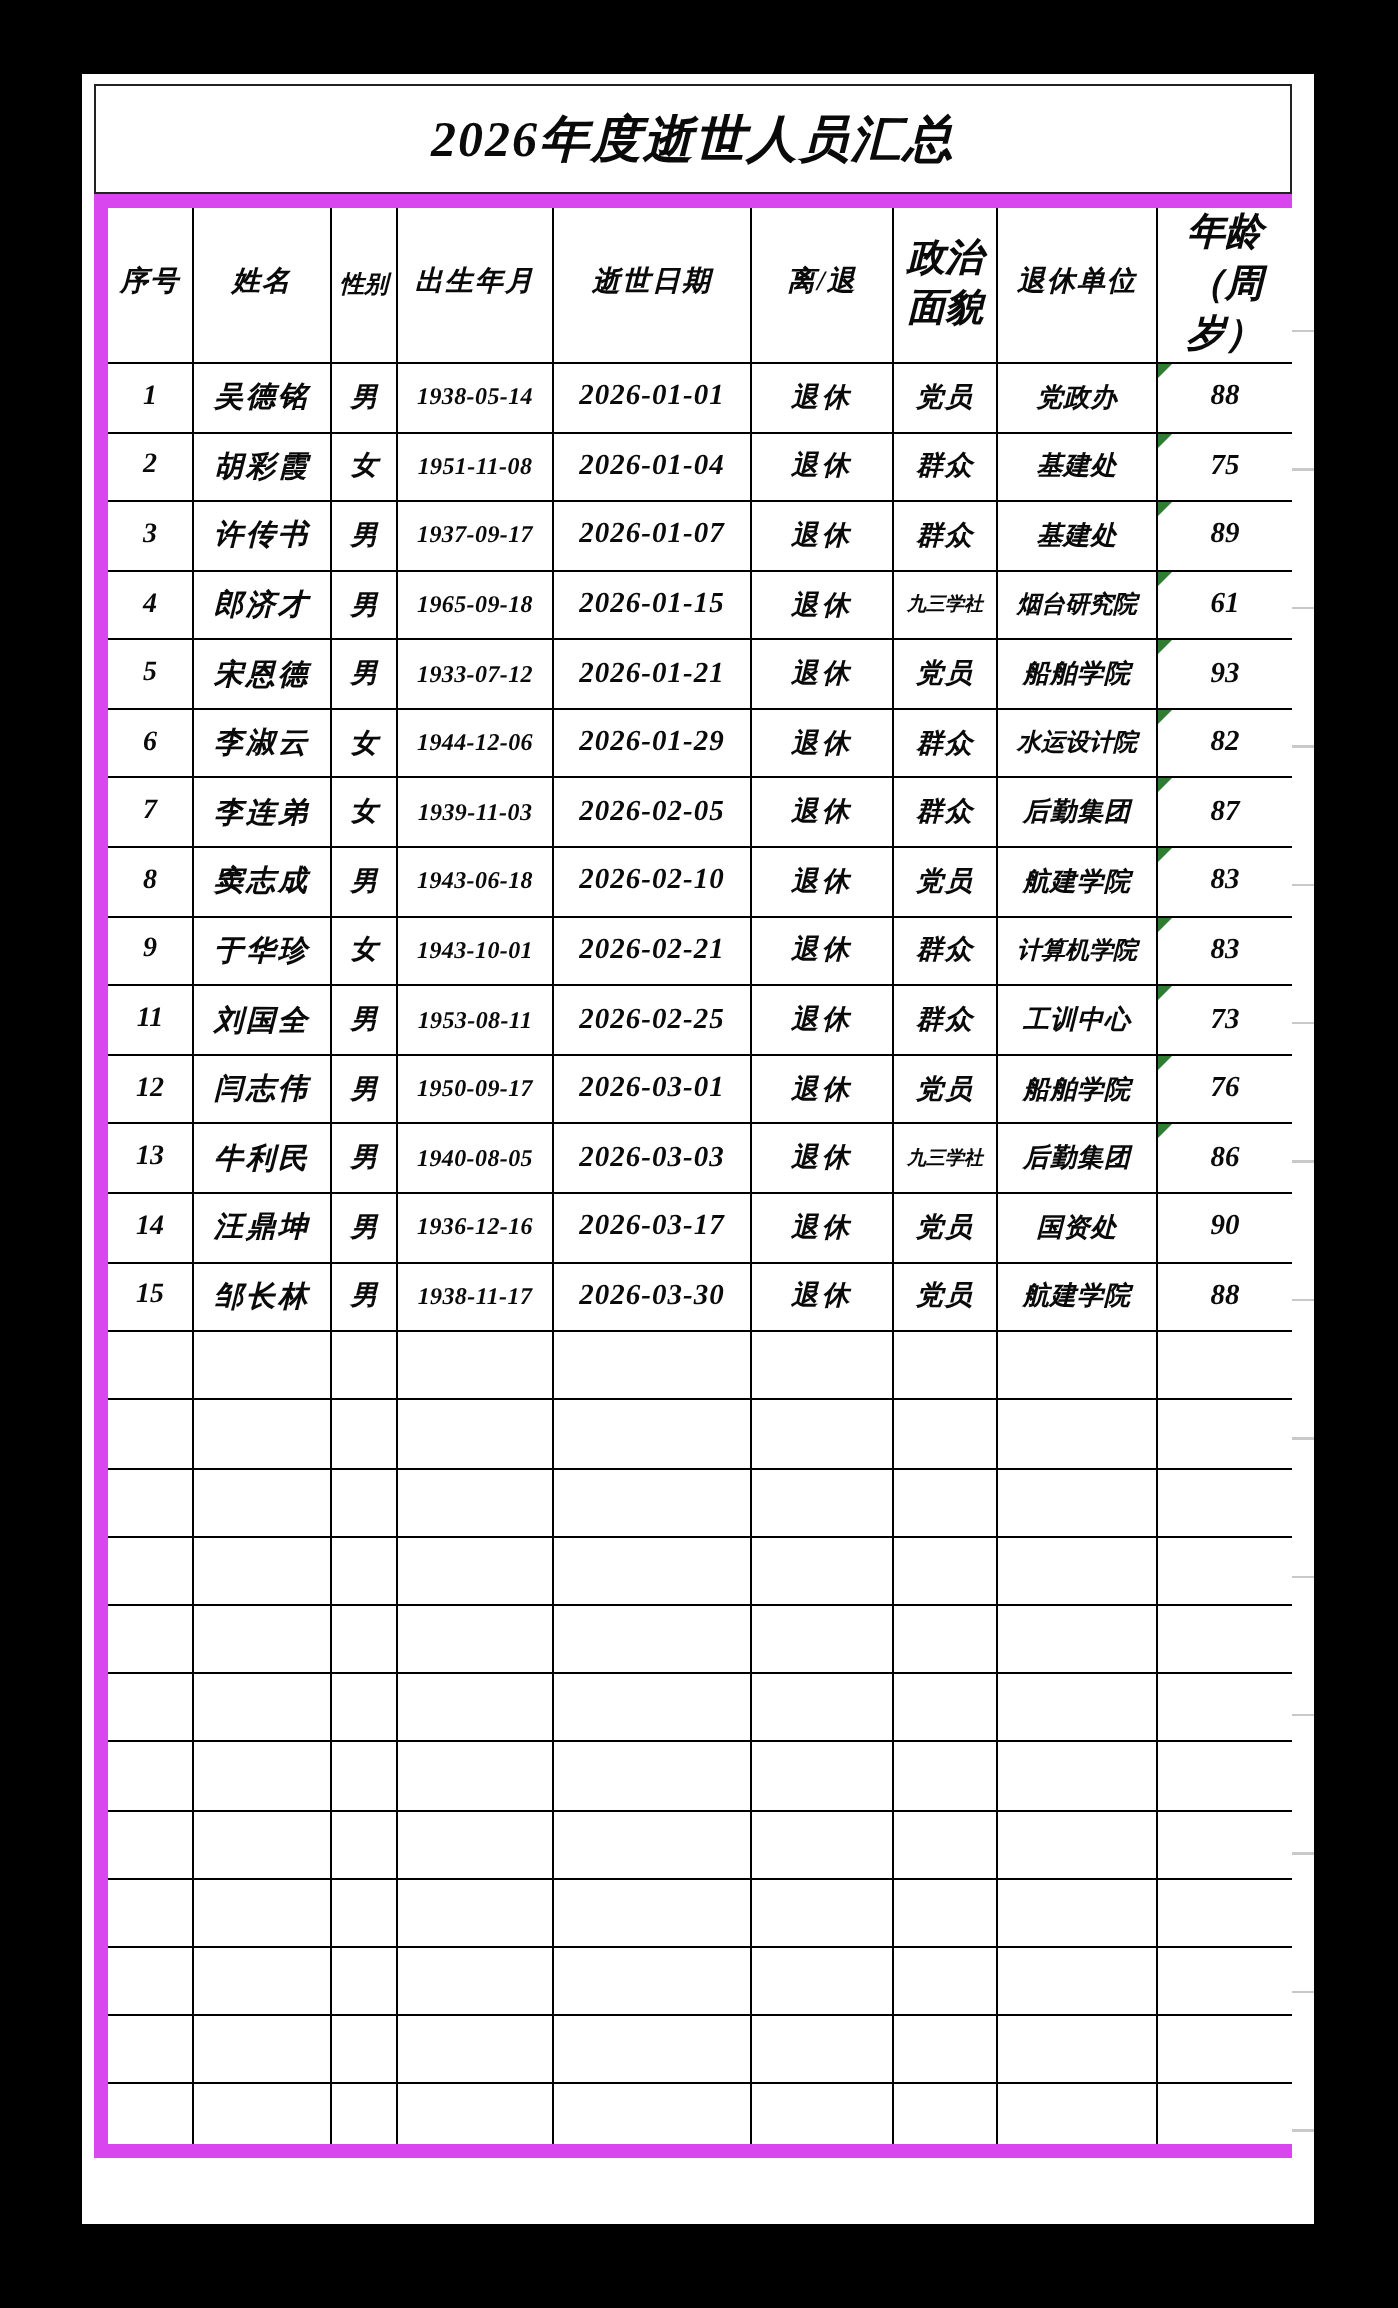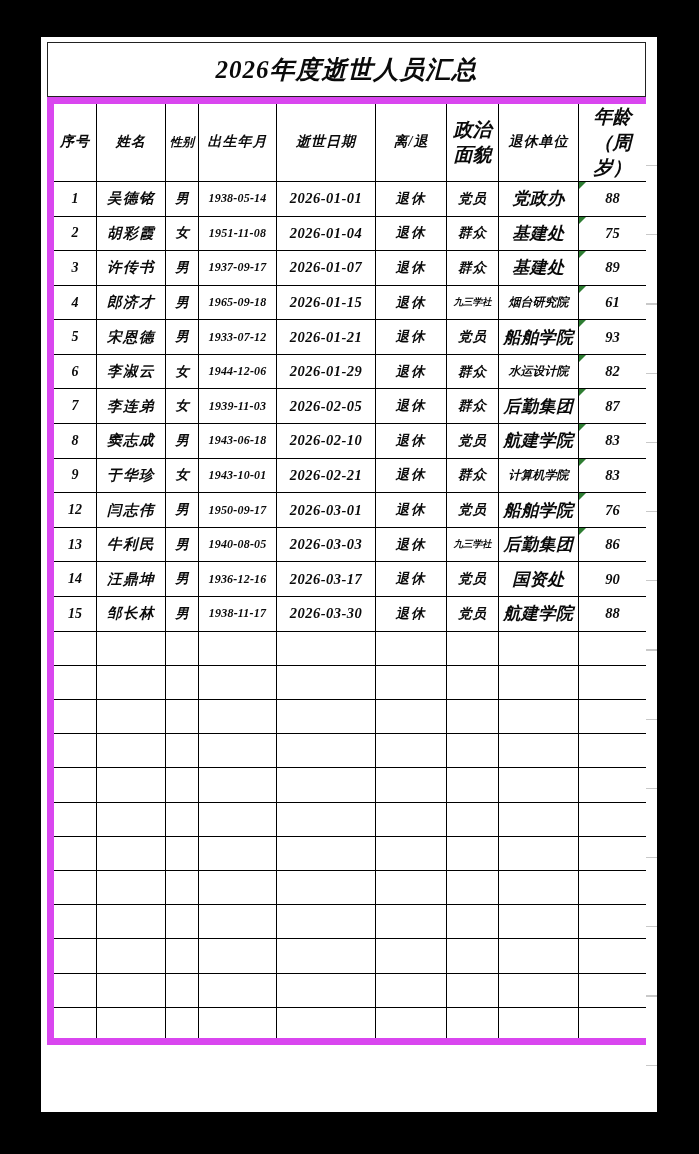--- a/index.html
+++ b/index.html
@@ -57,21 +57,21 @@
   thead th.col-gender { font-size: 12px; letter-spacing: 0; }
   thead th.col-age, thead th.col-political { font-size: 19px; letter-spacing: 0; }
   td.col-index { font-size: 14px; }
   td.col-name { font-size: 14.5px; letter-spacing: 1.5px; margin-left: 35px; }
   td.col-gender { font-size: 13.5px; }
   td.col-birth { font-size: 12px; letter-spacing: 0.2px; }
   td.col-death { font-size: 14.5px; letter-spacing: 0.5px; }
   td.col-status { font-size: 13.5px; letter-spacing: 2px; }
   td.col-political { font-size: 13.5px; letter-spacing: 1px; margin-left: 24px; }
   td.col-political.compact { font-size: 9.5px; letter-spacing: 0; }
-  td.col-unit { font-size: 17px; letter-spacing: 0.5px; }
+  td.col-unit { font-size: 13px; letter-spacing: 0.5px; }
   td.col-unit.compact { font-size: 12px; letter-spacing: 0; }
   td.col-age { font-size: 14.5px; }
   .flag-triangle {
     position: absolute;
     left: 0; top: 0;
     width: 0; height: 0;
     border-top: 7px solid #2e7d32;
     border-right: 7px solid transparent;
   }
   .grid-strip {
@@ -212,20 +212,31 @@
           <td class="col-name">于华珍</td>
           <td class="col-gender">女</td>
           <td class="col-birth">1943-10-01</td>
           <td class="col-death">2026-02-21</td>
           <td class="col-status">退休</td>
           <td class="col-political">群众</td>
           <td class="col-unit compact">计算机学院</td>
           <td class="col-age">83<span class="flag-triangle"></span></td>
         </tr>
         <tr class="data-row">
+          <td class="col-index">11</td>
+          <td class="col-name">刘国全</td>
+          <td class="col-gender">男</td>
+          <td class="col-birth">1953-08-11</td>
+          <td class="col-death">2026-02-25</td>
+          <td class="col-status">退休</td>
+          <td class="col-political">群众</td>
+          <td class="col-unit">工训中心</td>
+          <td class="col-age">73<span class="flag-triangle"></span></td>
+        </tr>
+        <tr class="data-row">
           <td class="col-index">12</td>
           <td class="col-name">闫志伟</td>
           <td class="col-gender">男</td>
           <td class="col-birth">1950-09-17</td>
           <td class="col-death">2026-03-01</td>
           <td class="col-status">退休</td>
           <td class="col-political">党员</td>
           <td class="col-unit">船舶学院</td>
           <td class="col-age">76<span class="flag-triangle"></span></td>
         </tr>

